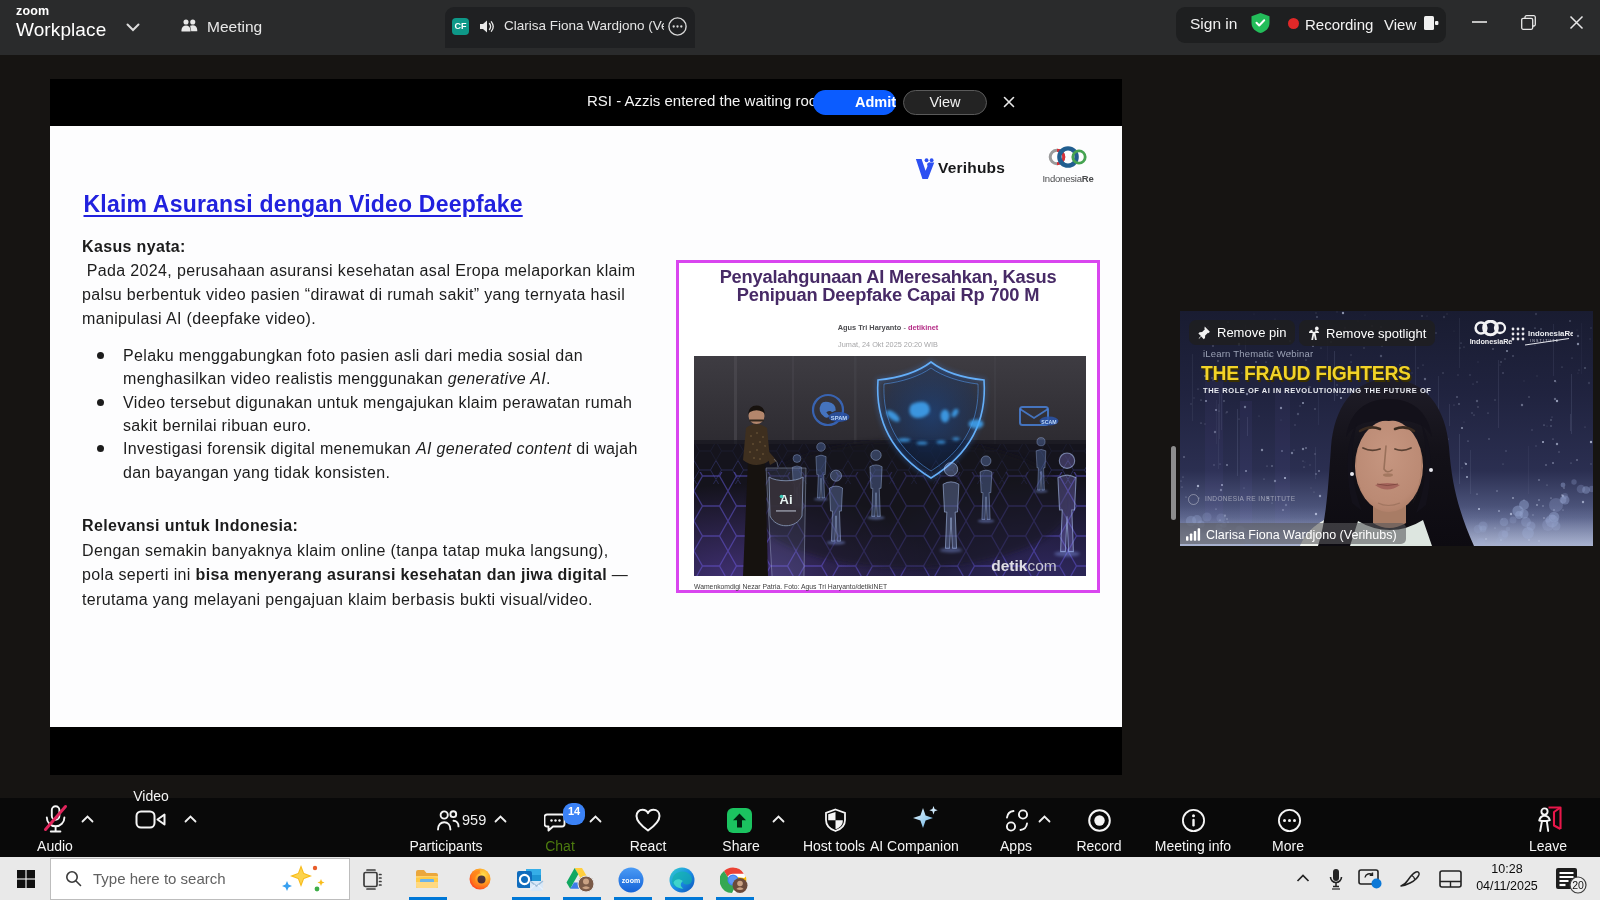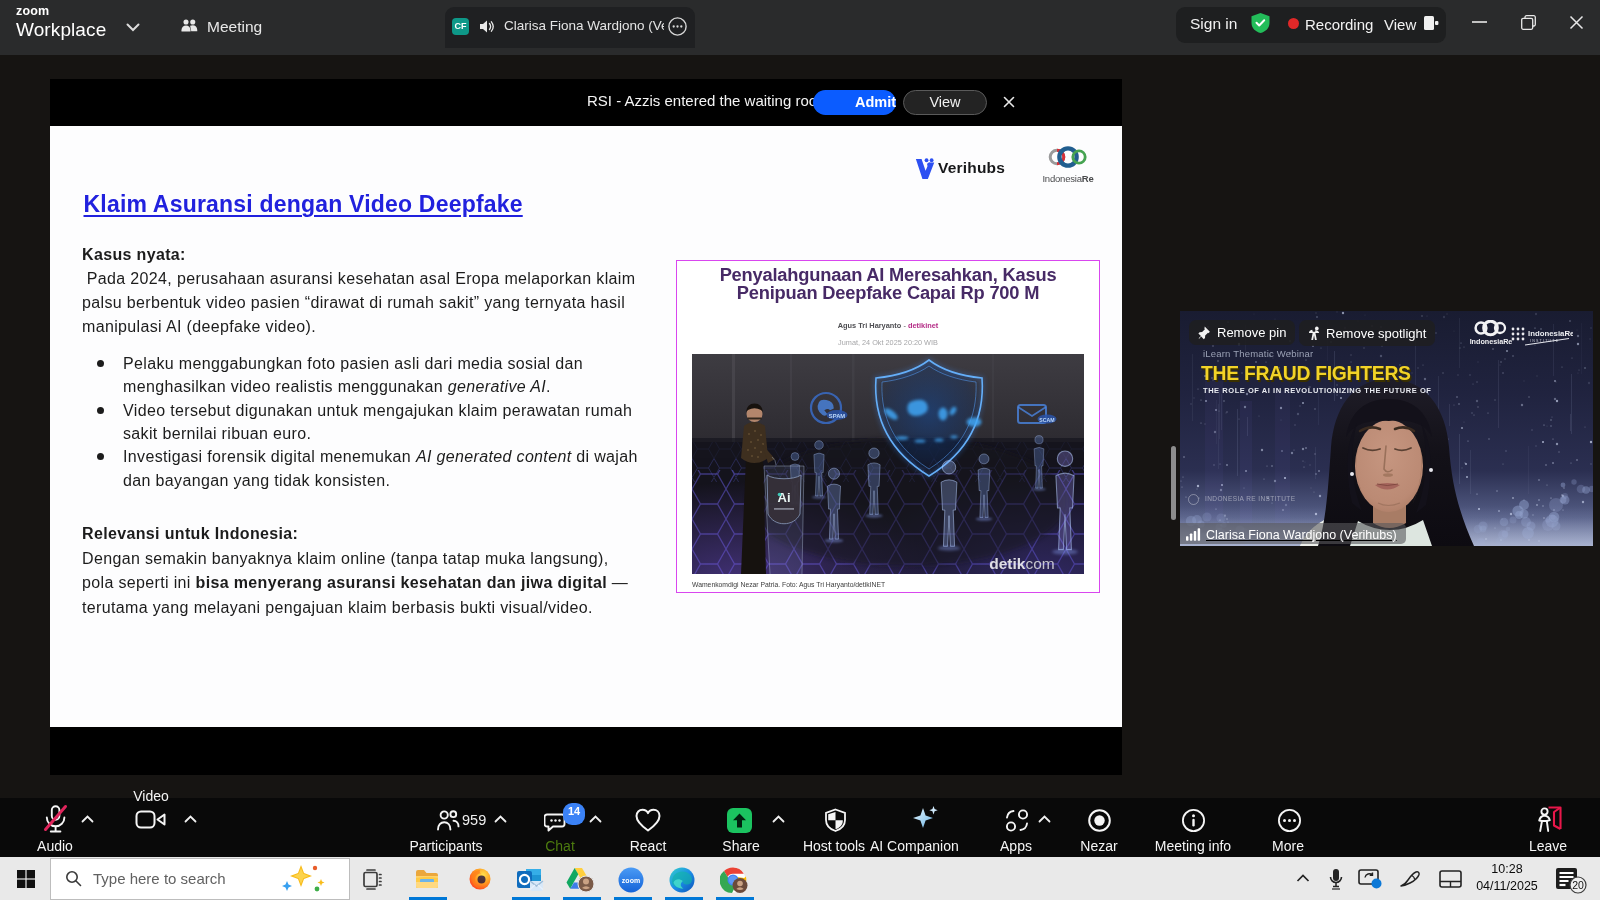--- a/index.html
+++ b/index.html
@@ -8,25 +8,25 @@
   .abs { position:absolute; }
   svg { display:block; }
 
   #titlebar { position:absolute; left:0; top:0; width:1600px; height:55px; background:#2a2b2c; }
   #maindark { position:absolute; left:0; top:55px; width:1600px; height:743px; background:#161412; }
 
   #shared { position:absolute; left:50px; top:79px; width:1072px; height:696px; background:#000; }
   #slide { position:absolute; left:0px; top:47px; width:1072px; height:601px; background:#fdfdfe; }
 
   #slidetitle { position:absolute; left:33.5px; top:67.4px; font-size:23px; line-height:1; font-weight:bold; color:#2121de; text-decoration:underline; text-underline-offset:3px; letter-spacing:0.2px; }
-  #body1 { position:absolute; left:32px; top:108.7px; font-size:16px; letter-spacing:0.35px; line-height:24px; color:#1c1c1c;margin-top:8px; }
+  #body1 { position:absolute; left:32px; top:108.7px; font-size:16px; letter-spacing:0.35px; line-height:24px; color:#1c1c1c; }
   .bull { position:relative; padding-left:41px; }
   .bull::before { content:""; position:absolute; left:15px; top:8px; width:7px; height:7px; border-radius:50%; background:#1c1c1c; }
 
-  #newscard { position:absolute; left:626px; top:134px; width:424px; height:333px; background:#fff; border:1px solid #d946ef; }
+  #newscard { position:absolute; left:626px; top:134px; width:424px; height:333px; background:#fff; border:3px solid #d946ef; }
 
   #video { position:absolute; left:1180px; top:311px; width:413px; height:235px; overflow:hidden; background:#20233e; }
   .vbtn { position:absolute; top:9px; height:25px; background:rgba(30,30,32,0.85); border-radius:7px; color:#fff; font-size:13px; display:flex; align-items:center; padding:0 9px; }
 
   #toolbar { position:absolute; left:0; top:798px; width:1600px; height:59px; background:#090909; }
   .chev { position:absolute; top:815px; }
 
   #taskbar { position:absolute; left:0; top:857px; width:1600px; height:43px; background:#e9e9e9; }
 </style>
 </head>
@@ -801,21 +801,21 @@
           <circle cx="7" cy="9" r="1.4"></circle>
           <circle cx="12" cy="9" r="1.4"></circle>
           <circle cx="2" cy="14" r="1.4"></circle>
           <circle cx="7" cy="14" r="1.4"></circle>
           <circle cx="12" cy="14" r="1.4"></circle>
         </g>
         <text x="17" y="11" font-size="7.8" font-weight="bold" fill="#eceef2" font-family="Liberation Sans">Indonesia<tspan fill="#f4f4f6">Re</tspan></text>
         <text x="19" y="17" font-size="3.6" fill="#c9ccd8" letter-spacing="1.2" font-family="Liberation Sans">INSTITUTE</text>
         <path d="M14 20 L58 13.5" stroke="#e4e6ec" stroke-width="1.1"></path>
       </svg>
-    <div class="abs" style="left:0px;top:212px;height:21px;background:rgba(88,88,92,0.6);border-radius:0 5px 5px 0;display:flex;align-items:center;padding:2px 9px 0 6px;text-decoration:underline;">
+    <div class="abs" style="left:0px;top:212px;height:21px;background:rgba(88,88,92,0.6);border-radius:0 5px 5px 0;display:flex;align-items:center;padding:2px 9px 0 6px;">
       <svg width="15" height="13" viewBox="0 0 17 14" style="margin-right:5px;">
           <g fill="#fff">
             <rect x="0" y="9" width="2.8" height="5" rx="0.8"></rect>
             <rect x="4.4" y="6" width="2.8" height="8" rx="0.8"></rect>
             <rect x="8.8" y="3" width="2.8" height="11" rx="0.8"></rect>
             <rect x="13.2" y="0" width="2.8" height="14" rx="0.8"></rect>
           </g>
         </svg>
       <span style="color:#fff;font-size:12.5px;letter-spacing:0;">Clarisa Fiona Wardjono (Verihubs)</span>
     </div>
@@ -919,21 +919,21 @@
       </svg>
     <svg class="abs chev" style="left:1038px;" width="13" height="8" viewBox="0 0 13 8">
         <path d="M1.5 6.5 L6.5 1.5 L11.5 6.5" stroke="#f0f0f0" stroke-width="1.8" fill="none" stroke-linecap="round"></path>
       </svg>
     <div class="abs" style="left:961px;top:838px;width:110px;text-align:center;color:#f5f5f5;font-size:14px;">Apps</div>
 
     <svg class="abs" style="left:1087px;top:808px;" width="25" height="25" viewBox="0 0 25 25">
         <circle cx="12.5" cy="12.5" r="10.3" stroke="#f5f5f5" stroke-width="2" fill="none"></circle>
         <circle cx="12.5" cy="12.5" r="5.2" fill="#f5f5f5"></circle>
       </svg>
-    <div class="abs" style="left:1044px;top:838px;width:110px;text-align:center;color:#f5f5f5;font-size:14px;">Nezar</div>
+    <div class="abs" style="left:1044px;top:838px;width:110px;text-align:center;color:#f5f5f5;font-size:14px;">Record</div>
 
     <svg class="abs" style="left:1181px;top:808px;" width="25" height="25" viewBox="0 0 25 25">
         <circle cx="12.5" cy="12.5" r="10.6" stroke="#f5f5f5" stroke-width="1.8" fill="none"></circle>
         <circle cx="12.5" cy="7.8" r="1.5" fill="#f5f5f5"></circle>
         <rect x="11.3" y="10.8" width="2.4" height="7.6" rx="1.2" fill="#f5f5f5"></rect>
       </svg>
     <div class="abs" style="left:1138px;top:838px;width:110px;text-align:center;color:#f5f5f5;font-size:14px;">Meeting info</div>
 
     <svg class="abs" style="left:1277px;top:808px;" width="25" height="25" viewBox="0 0 25 25">
         <circle cx="12.5" cy="12.5" r="10.6" stroke="#f5f5f5" stroke-width="1.8" fill="none"></circle>

